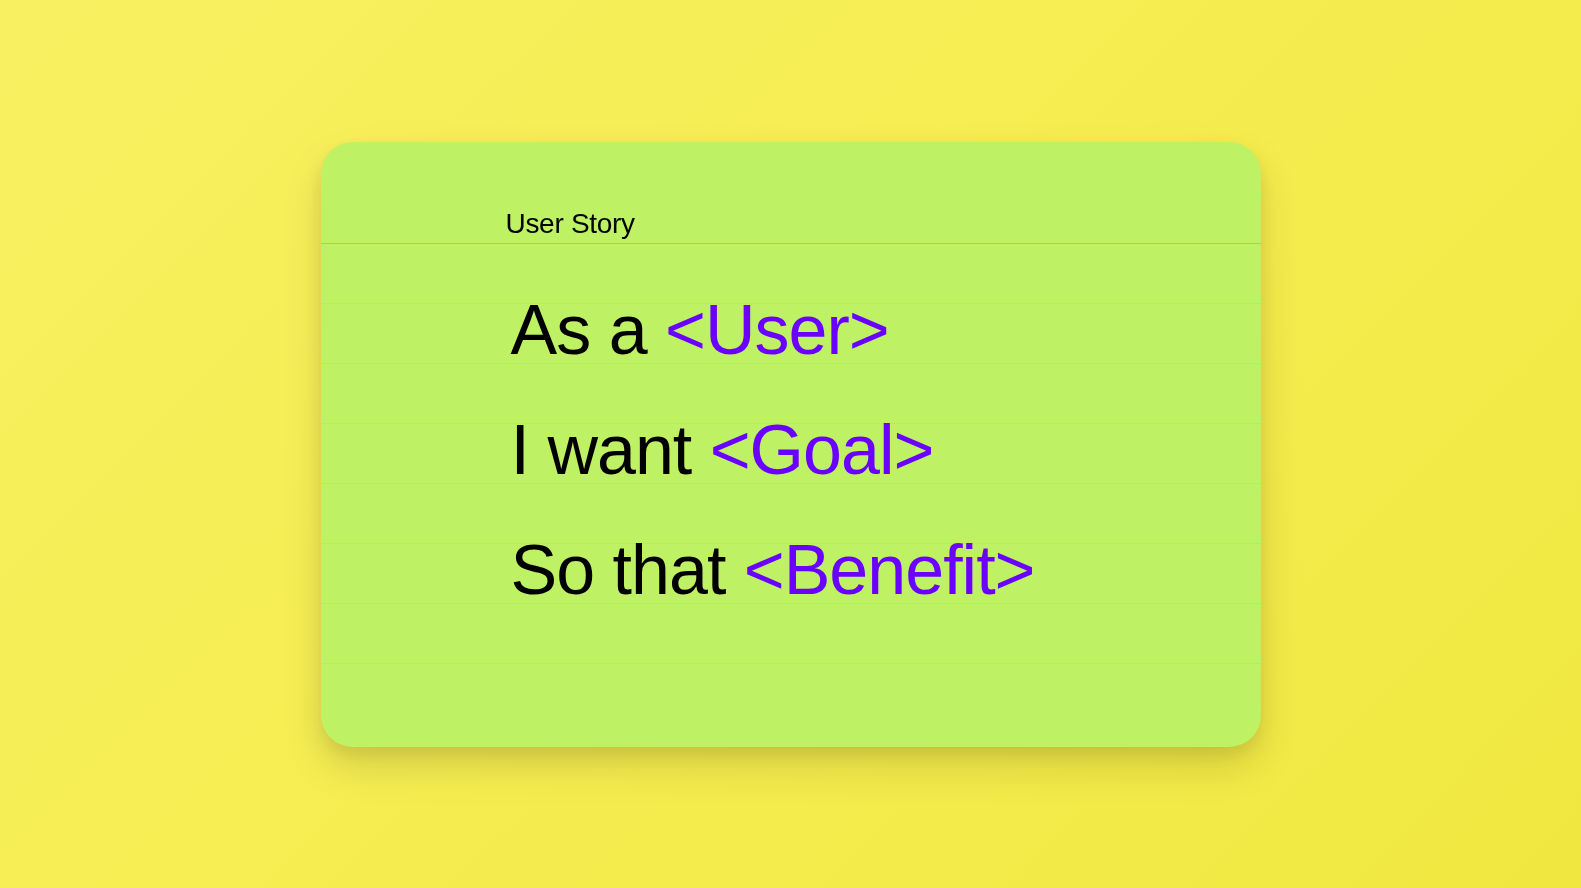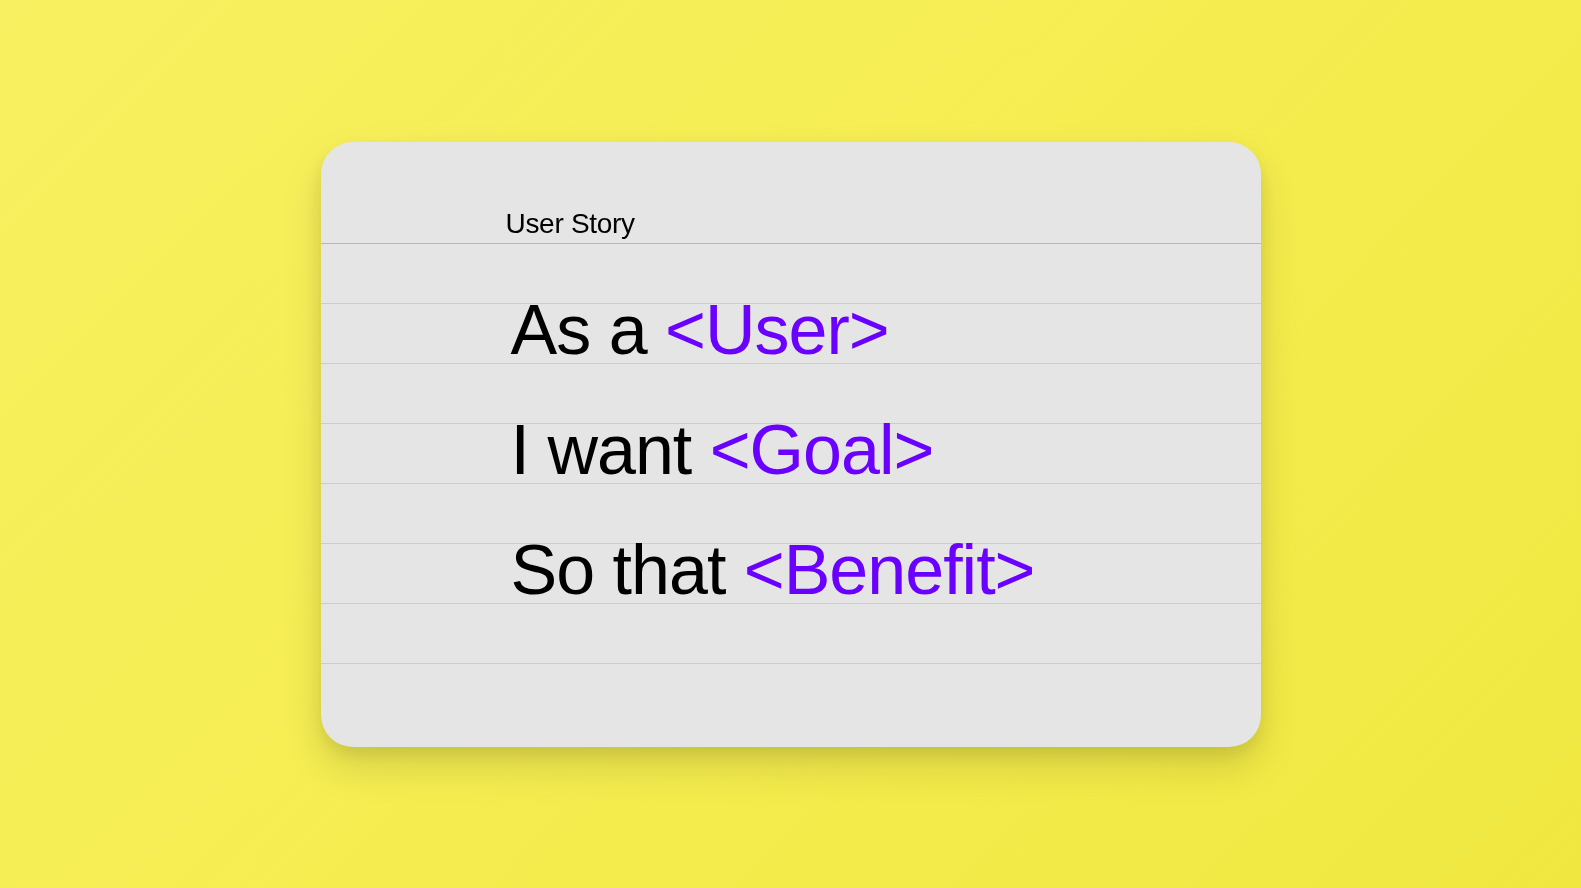--- a/index.html
+++ b/index.html
@@ -14,21 +14,21 @@
       background: linear-gradient(135deg, #f8f060 0%, #f5ed50 50%, #f0e840 100%);
       display: flex;
       align-items: center;
       justify-content: center;
       font-family: -apple-system, BlinkMacSystemFont, "Segoe UI", Helvetica, Arial, sans-serif;
     }
     
     .card {
       width: 940px;
       height: 605px;
-      background: #e5e5e5;
+      background: #bef264;
       border-radius: 32px;
       box-shadow: 0 20px 40px rgba(0,0,0,0.12), 0 8px 16px rgba(0,0,0,0.08);
       position: relative;
       overflow: hidden;
     }
     
     .red-line {
       position: absolute;
       left: 0;
       right: 0;

